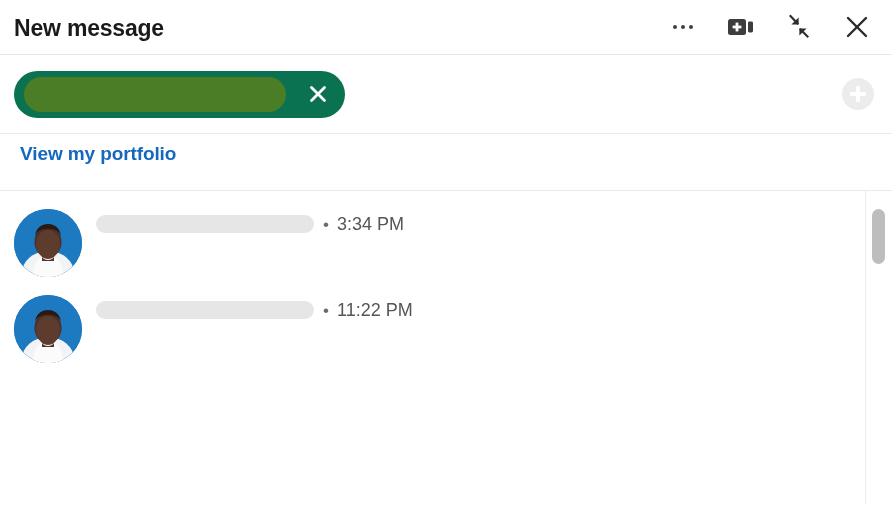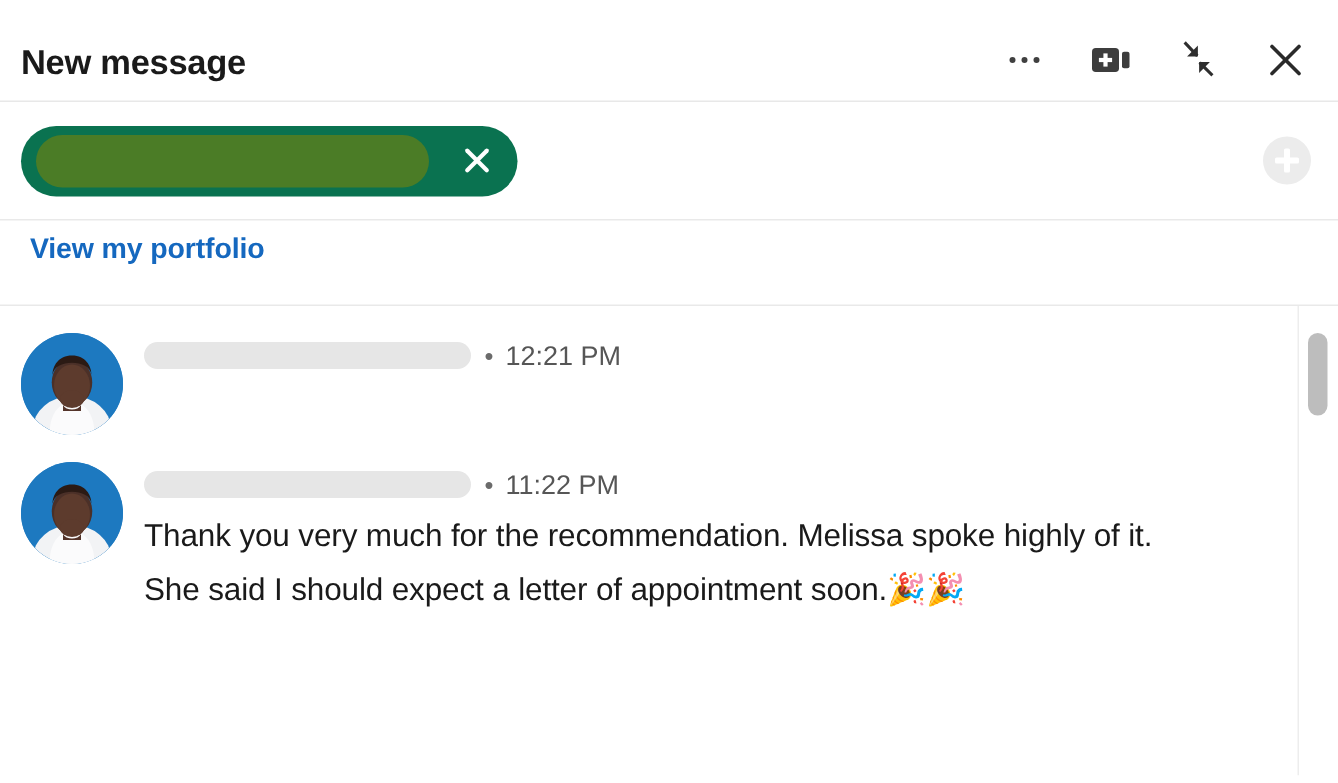--- a/index.html
+++ b/index.html
@@ -24,21 +24,20 @@
   
   .header {
     position: relative;
     height: 55px;
     box-sizing: border-box;
     border-bottom: 1px solid #e8e8e8;
     display: flex;
     align-items: center;
     padding: 0 14px 0 14px;
     background: #ffffff;
-    margin-top: 13px;
   }
   .header-title {
     font-size: 23px;
     font-weight: bold;
     color: #1a1a1a;
     letter-spacing: -0.2px;
     line-height: 1;
     margin-top: 2px;
   }
   .header-actions {
@@ -330,21 +329,21 @@
           <ellipse cx="34" cy="35" rx="12" ry="14" fill="#5d3b2d"></ellipse>
           <path d="M21 28 C22 17 46 17 47 28 C47 22 43 15 34 15 C25 15 21 22 21 28 Z" fill="#2b1a14"></path>
           <ellipse cx="34" cy="44" rx="8" ry="6" fill="#5d3b2d"></ellipse>
           <path d="M28 48 C30 52 38 52 40 48 L40 52 L28 52 Z" fill="#54342a"></path>
         </svg>
       </div>
       <div class="msg-body">
         <div class="msg-meta">
           <div class="name-redaction"></div>
           <div class="meta-sep">•</div>
-          <div class="timestamp">12:21 PM</div>
+          <div class="timestamp">3:34 PM</div>
         </div>
       </div>
     </div>
 
     <div class="message">
       <div class="avatar">
         <svg width="68" height="68" viewBox="0 0 68 68">
           <rect width="68" height="68" fill="#1d79c0"></rect>
           <ellipse cx="34" cy="64" rx="26" ry="22" fill="#f2f3f5"></ellipse>
           <path d="M19 68 C19 52 27 46 34 46 C41 46 49 52 49 68 Z" fill="#fbfbfc"></path>
@@ -354,21 +353,20 @@
           <ellipse cx="34" cy="44" rx="8" ry="6" fill="#5d3b2d"></ellipse>
           <path d="M28 48 C30 52 38 52 40 48 L40 52 L28 52 Z" fill="#54342a"></path>
         </svg>
       </div>
       <div class="msg-body">
         <div class="msg-meta">
           <div class="name-redaction"></div>
           <div class="meta-sep">•</div>
           <div class="timestamp">11:22 PM</div>
         </div>
-        <div class="msg-text">Thank you very much for the recommendation. Melissa spoke highly of it. She said I should expect a letter of appointment soon.🎉🎉</div>
       </div>
     </div>
 
     <div class="scroll-track">
       <div class="scroll-thumb"></div>
     </div>
   </div>
 
 </div>
 

